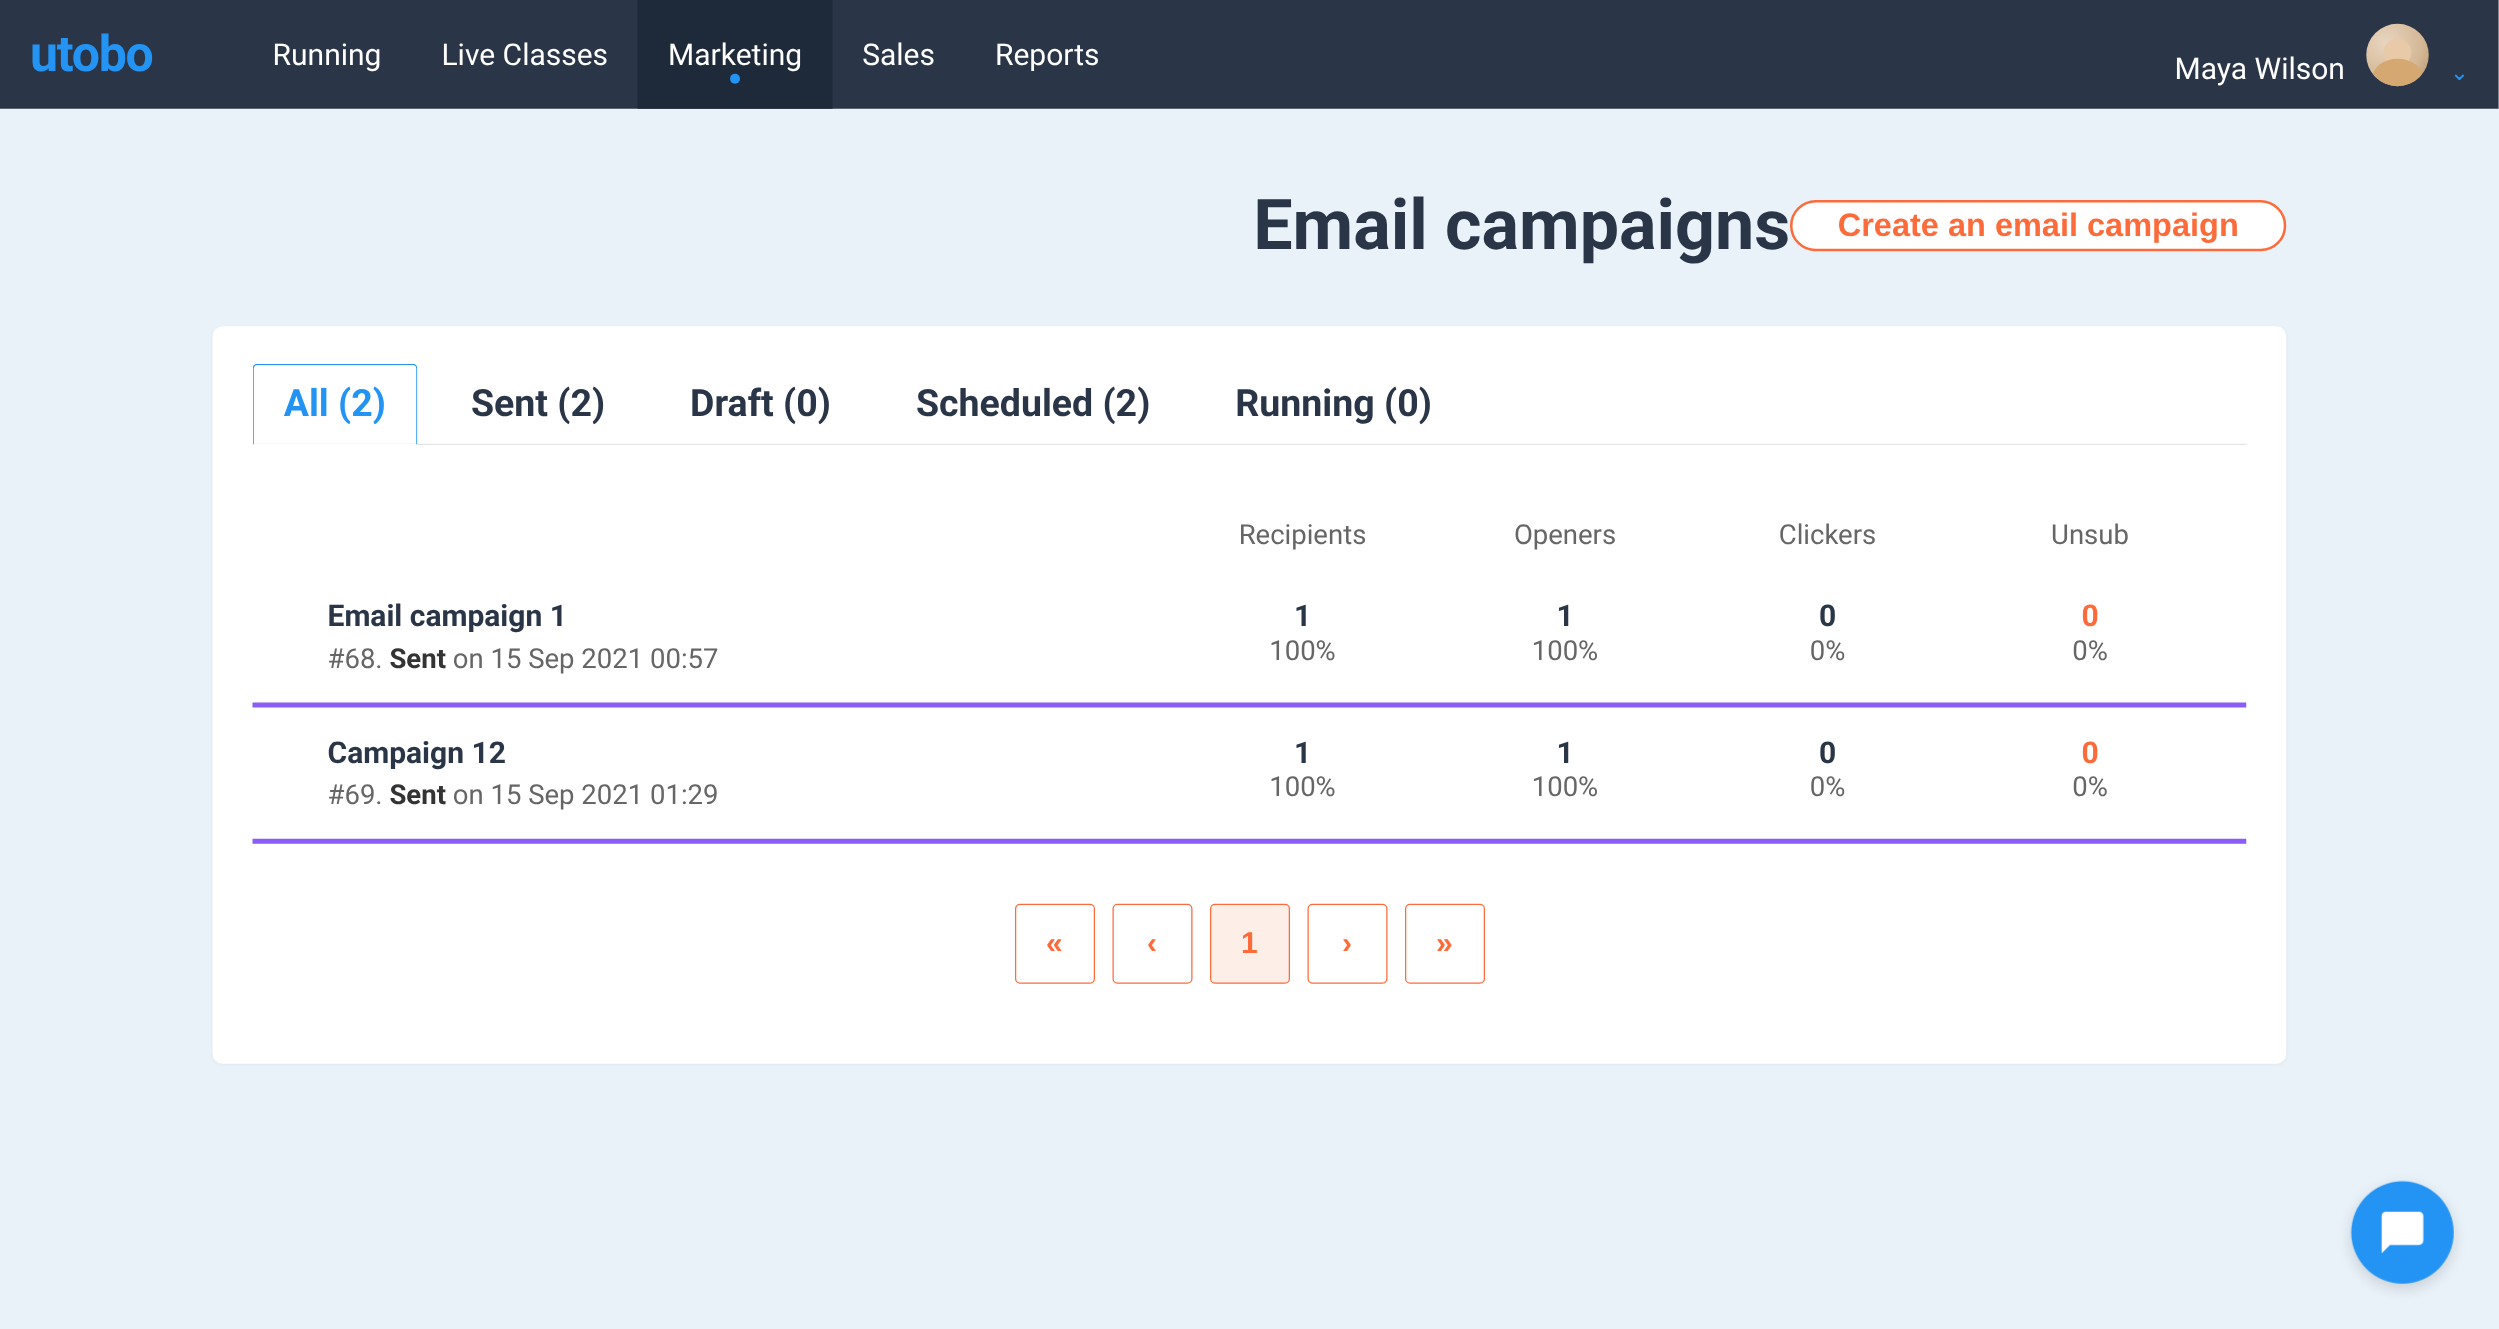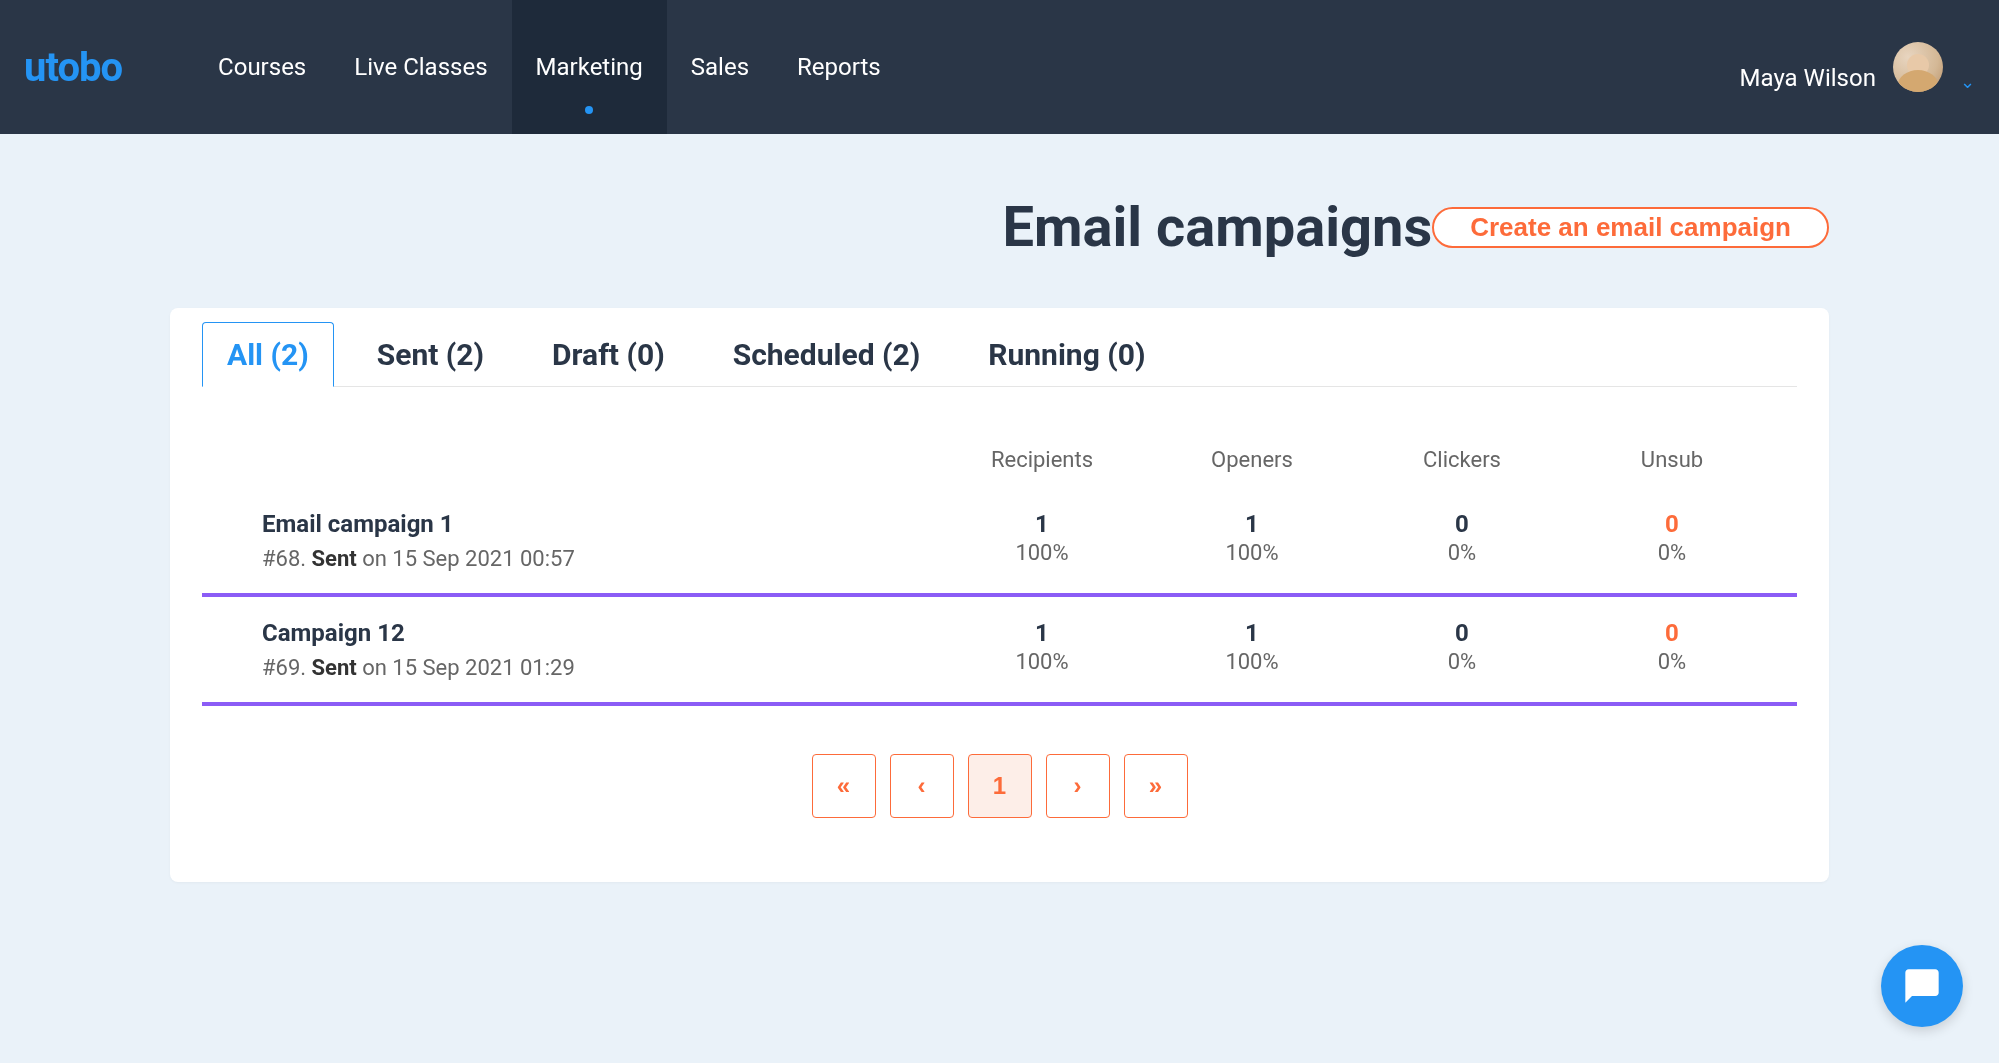--- a/index.html
+++ b/index.html
@@ -1,34 +1,34 @@
 <!DOCTYPE html>
 <html><head>
 <meta charset="utf-8">
 <style>
 *{margin:0;padding:0;box-sizing:border-box}
 body{font-family:-apple-system,BlinkMacSystemFont,"Segoe UI",Roboto,sans-serif;background:#eaf2f9;width:1999px;height:1063px;overflow:hidden}
-.topbar{background:#2a3647;height:134px;display:flex;align-items:center;padding:0 24px 0 24px;position:relative}
+.topbar{background:#2a3647;height:87px;display:flex;align-items:center;padding:0 24px 0 24px;position:relative}
 .logo{color:#2494f4;font-size:40px;font-weight:700;letter-spacing:-1px;margin-right:72px}
 .nav{display:flex;gap:0;align-items:center;height:100%}
 .nav-item{color:#fff;font-size:24px;padding:0 24px;height:100%;display:flex;align-items:center;cursor:pointer;position:relative}
 .nav-item.active{background:#1e2a3a}
 .nav-item.active::after{content:"";position:absolute;bottom:20px;left:50%;transform:translateX(-50%);width:8px;height:8px;background:#2494f4;border-radius:50%}
 .user-area{margin-left:auto;display:flex;align-items:flex-end;gap:17px;color:#fff;font-size:24px}
 .avatar{width:50px;height:50px;border-radius:50%;background:radial-gradient(circle at 30% 30%, #e8d5c0 0%, #d4b896 60%, #b89066 100%);position:relative;overflow:hidden}
 .avatar::before{content:"";position:absolute;width:22px;height:22px;background:#e8c9a8;border-radius:50%;top:12px;left:14px}
 .avatar::after{content:"";position:absolute;width:40px;height:30px;background:#d4a870;border-radius:50% 50% 0 0;bottom:-8px;left:5px}
 .caret{color:#2494f4;font-size:18px}
 
 .main{padding:60px 170px 0 170px}
 .page-head{display:flex;align-items:center;justify-content:flex-end;margin-bottom:48px}
 .page-title{font-size:56px;font-weight:700;color:#2a3647}
 .create-btn{border:2px solid #fd6b3a;color:#fd6b3a;background:#fff;border-radius:40px;padding:3px 36px;font-size:26px;font-weight:600;cursor:pointer}
 
-.card{background:#fff;border-radius:8px;padding:14px 32px 64px 32px;box-shadow:0 1px 3px rgba(0,0,0,0.04)}
+.card{background:#fff;border-radius:8px;padding:30px 32px 64px 32px;box-shadow:0 1px 3px rgba(0,0,0,0.04)}
 .tabs{display:flex;gap:0;border-bottom:1px solid #e5e5e5}
 .tab{font-size:30px;font-weight:700;color:#2a3647;padding:14px 24px;cursor:pointer;border:1px solid transparent;border-bottom:none;margin-bottom:-1px;margin-right:18px}
 .tab.active{color:#2494f4;border:1px solid #2494f4;border-bottom:1px solid #fff;border-radius:4px 4px 0 0}
 
 .table{margin-top:40px}
 .thead{display:flex;padding:20px 20px 16px 60px}
 .col-name{flex:1}
 .col{width:210px;text-align:center;font-size:22px;color:#666}
 .trow{display:flex;padding:22px 20px 22px 60px;border-bottom:4px solid #8b5cf6;align-items:flex-start}
 .tname{flex:1}
@@ -46,21 +46,21 @@
 
 .chat-bubble{position:fixed;bottom:36px;right:36px;width:82px;height:82px;background:#2494f4;border-radius:50%;display:flex;align-items:center;justify-content:center;cursor:pointer;box-shadow:0 4px 12px rgba(0,0,0,0.15)}
 .chat-bubble svg{width:40px;height:40px;fill:#fff}
 </style>
 </head>
 <body>
 
 <div class="topbar">
   <div class="logo">utobo</div>
   <nav class="nav">
-      <div class="nav-item">Courses</div>
+      <div class="nav-item">Running</div>
       <div class="nav-item">Live Classes</div>
       <div class="nav-item active">Marketing</div>
       <div class="nav-item">Sales</div>
       <div class="nav-item">Reports</div>
     </nav>
   <div class="user-area">
     <span>Maya Wilson</span>
     <div class="avatar"></div>
     <span class="caret">⌄</span>
   </div>

